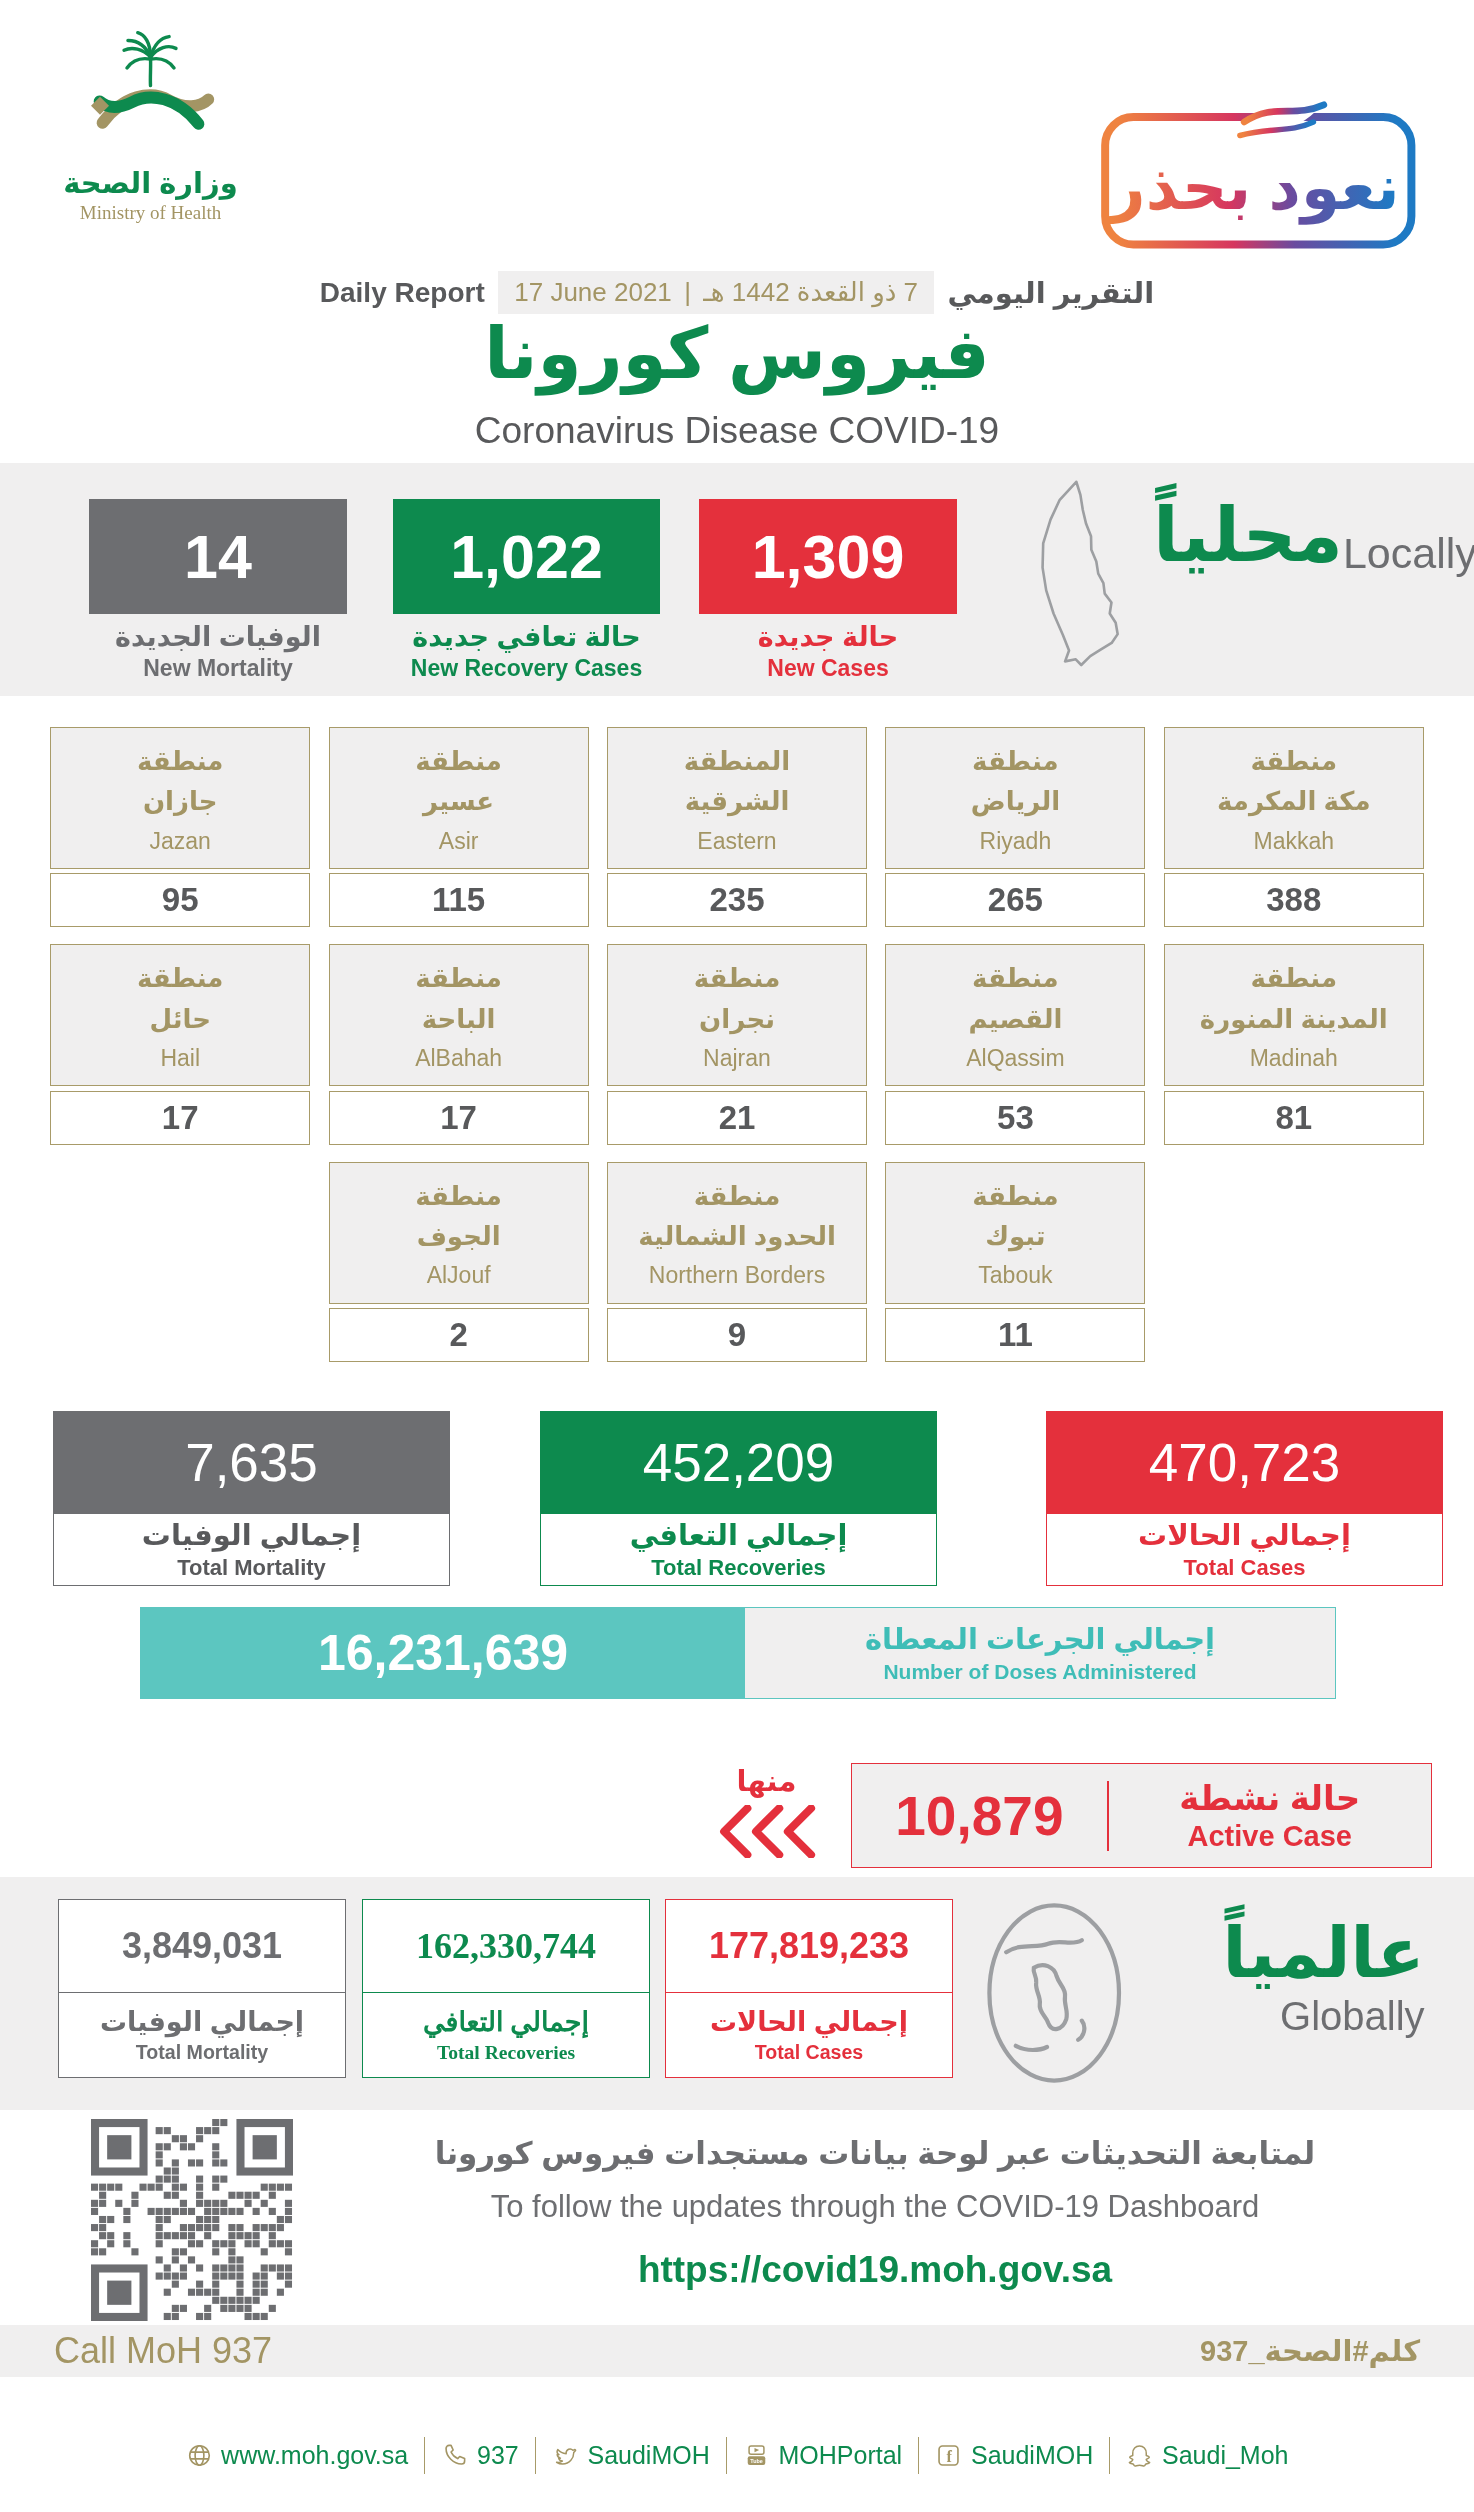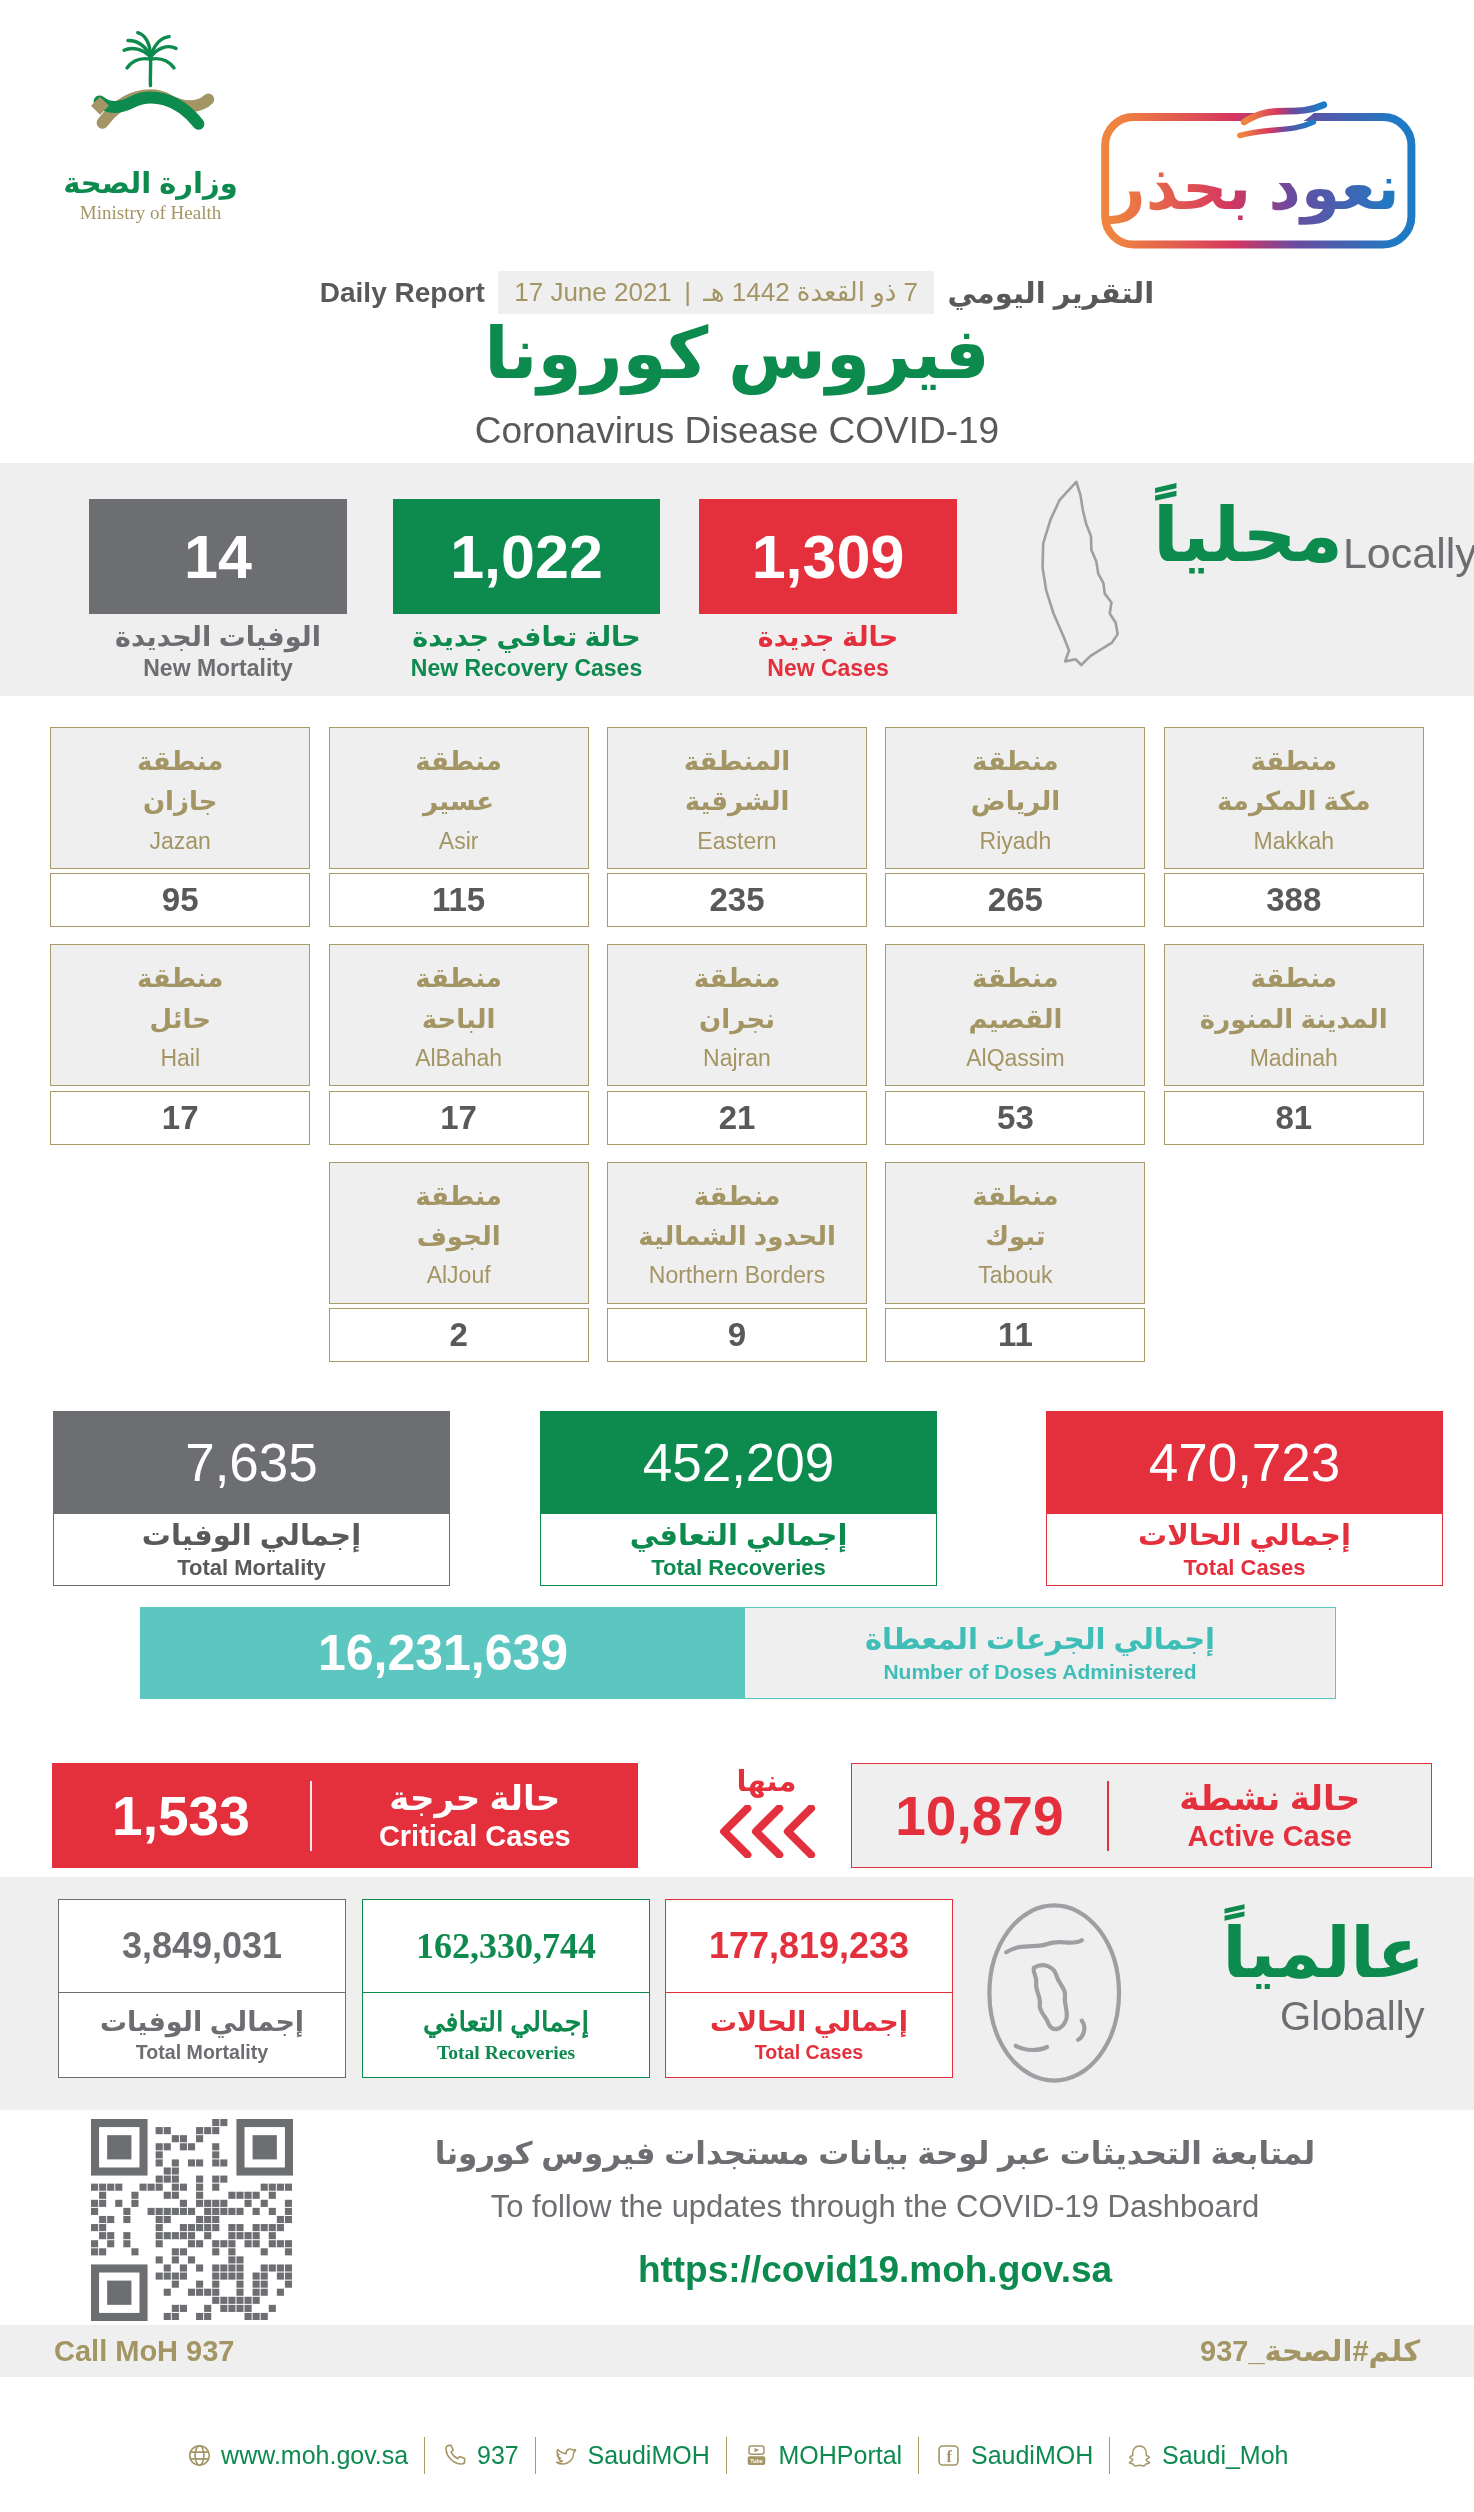--- a/index.html
+++ b/index.html
@@ -133,21 +133,21 @@
   
   #dashboard{top:2110px;height:215px;background:#fff;}
   .qr{position:absolute;left:91px;top:9.2px;width:202px;height:202px;}
   .dash-text{position:absolute;left:307px;right:31px;top:24.5px;text-align:center;color:var(--gray);}
   .dash-ar{font-size:31px;font-weight:bold;direction:rtl;}
   .dash-en{font-size:31px;margin-top:17px;}
   .dash-url{font-size:37px;font-weight:bold;color:var(--green);margin-top:24.5px;}
 
   
   #callband{top:2325px;height:52px;background:var(--band);display:flex;justify-content:space-between;align-items:center;padding:0 54px;}
-  .call-en{font-size:29px;color:var(--gold);font-weight:bold;}
+  .call-en{font-size:36px;color:var(--gold);}
   .call-ar{font-size:29px;color:var(--gold);font-weight:bold;direction:rtl;}
 
   
   #footer{top:2377px;height:136px;background:#fff;}
   .footer-row{position:absolute;top:60px;left:0;right:0;display:flex;justify-content:center;align-items:center;gap:16px;}
   .fitem{display:flex;align-items:center;gap:8.6px;color:var(--green);font-size:25px;font-weight:500;}
   .fitem svg{color:var(--gold);width:27px;height:27px;}
   .fsep{width:1.2px;height:37px;background:var(--goldborder);}
 </style>
 </head>
@@ -365,28 +365,20 @@
     <div class="doses-band">
       <div class="doses-num">16,231,639</div>
       <div class="doses-lbl">
         <div class="ar" lang="ar">إجمالي الجرعات المعطاة</div>
         <div class="en">Number of Doses Administered</div>
       </div>
     </div>
   </div>
 
   <div class="sec" id="critical">
-    <div class="critical-box">
-      <div class="cnum">1,533</div>
-      <div class="cdiv"></div>
-      <div class="clbl">
-        <div class="ar" lang="ar">حالة حرجة</div>
-        <div class="en">Critical Cases</div>
-      </div>
-    </div>
     <div class="ofwhich">
       <div class="ow-text" lang="ar">منها</div>
       <svg width="98" height="53" viewBox="0 0 160 86">
         <g fill="none" stroke="#e4303c" stroke-width="13" stroke-linecap="round" stroke-linejoin="round">
           <polyline points="48,5 10,43 48,81"></polyline>
           <polyline points="100,5 62,43 100,81"></polyline>
           <polyline points="152,5 114,43 152,81"></polyline>
         </g>
       </svg>
     </div>

